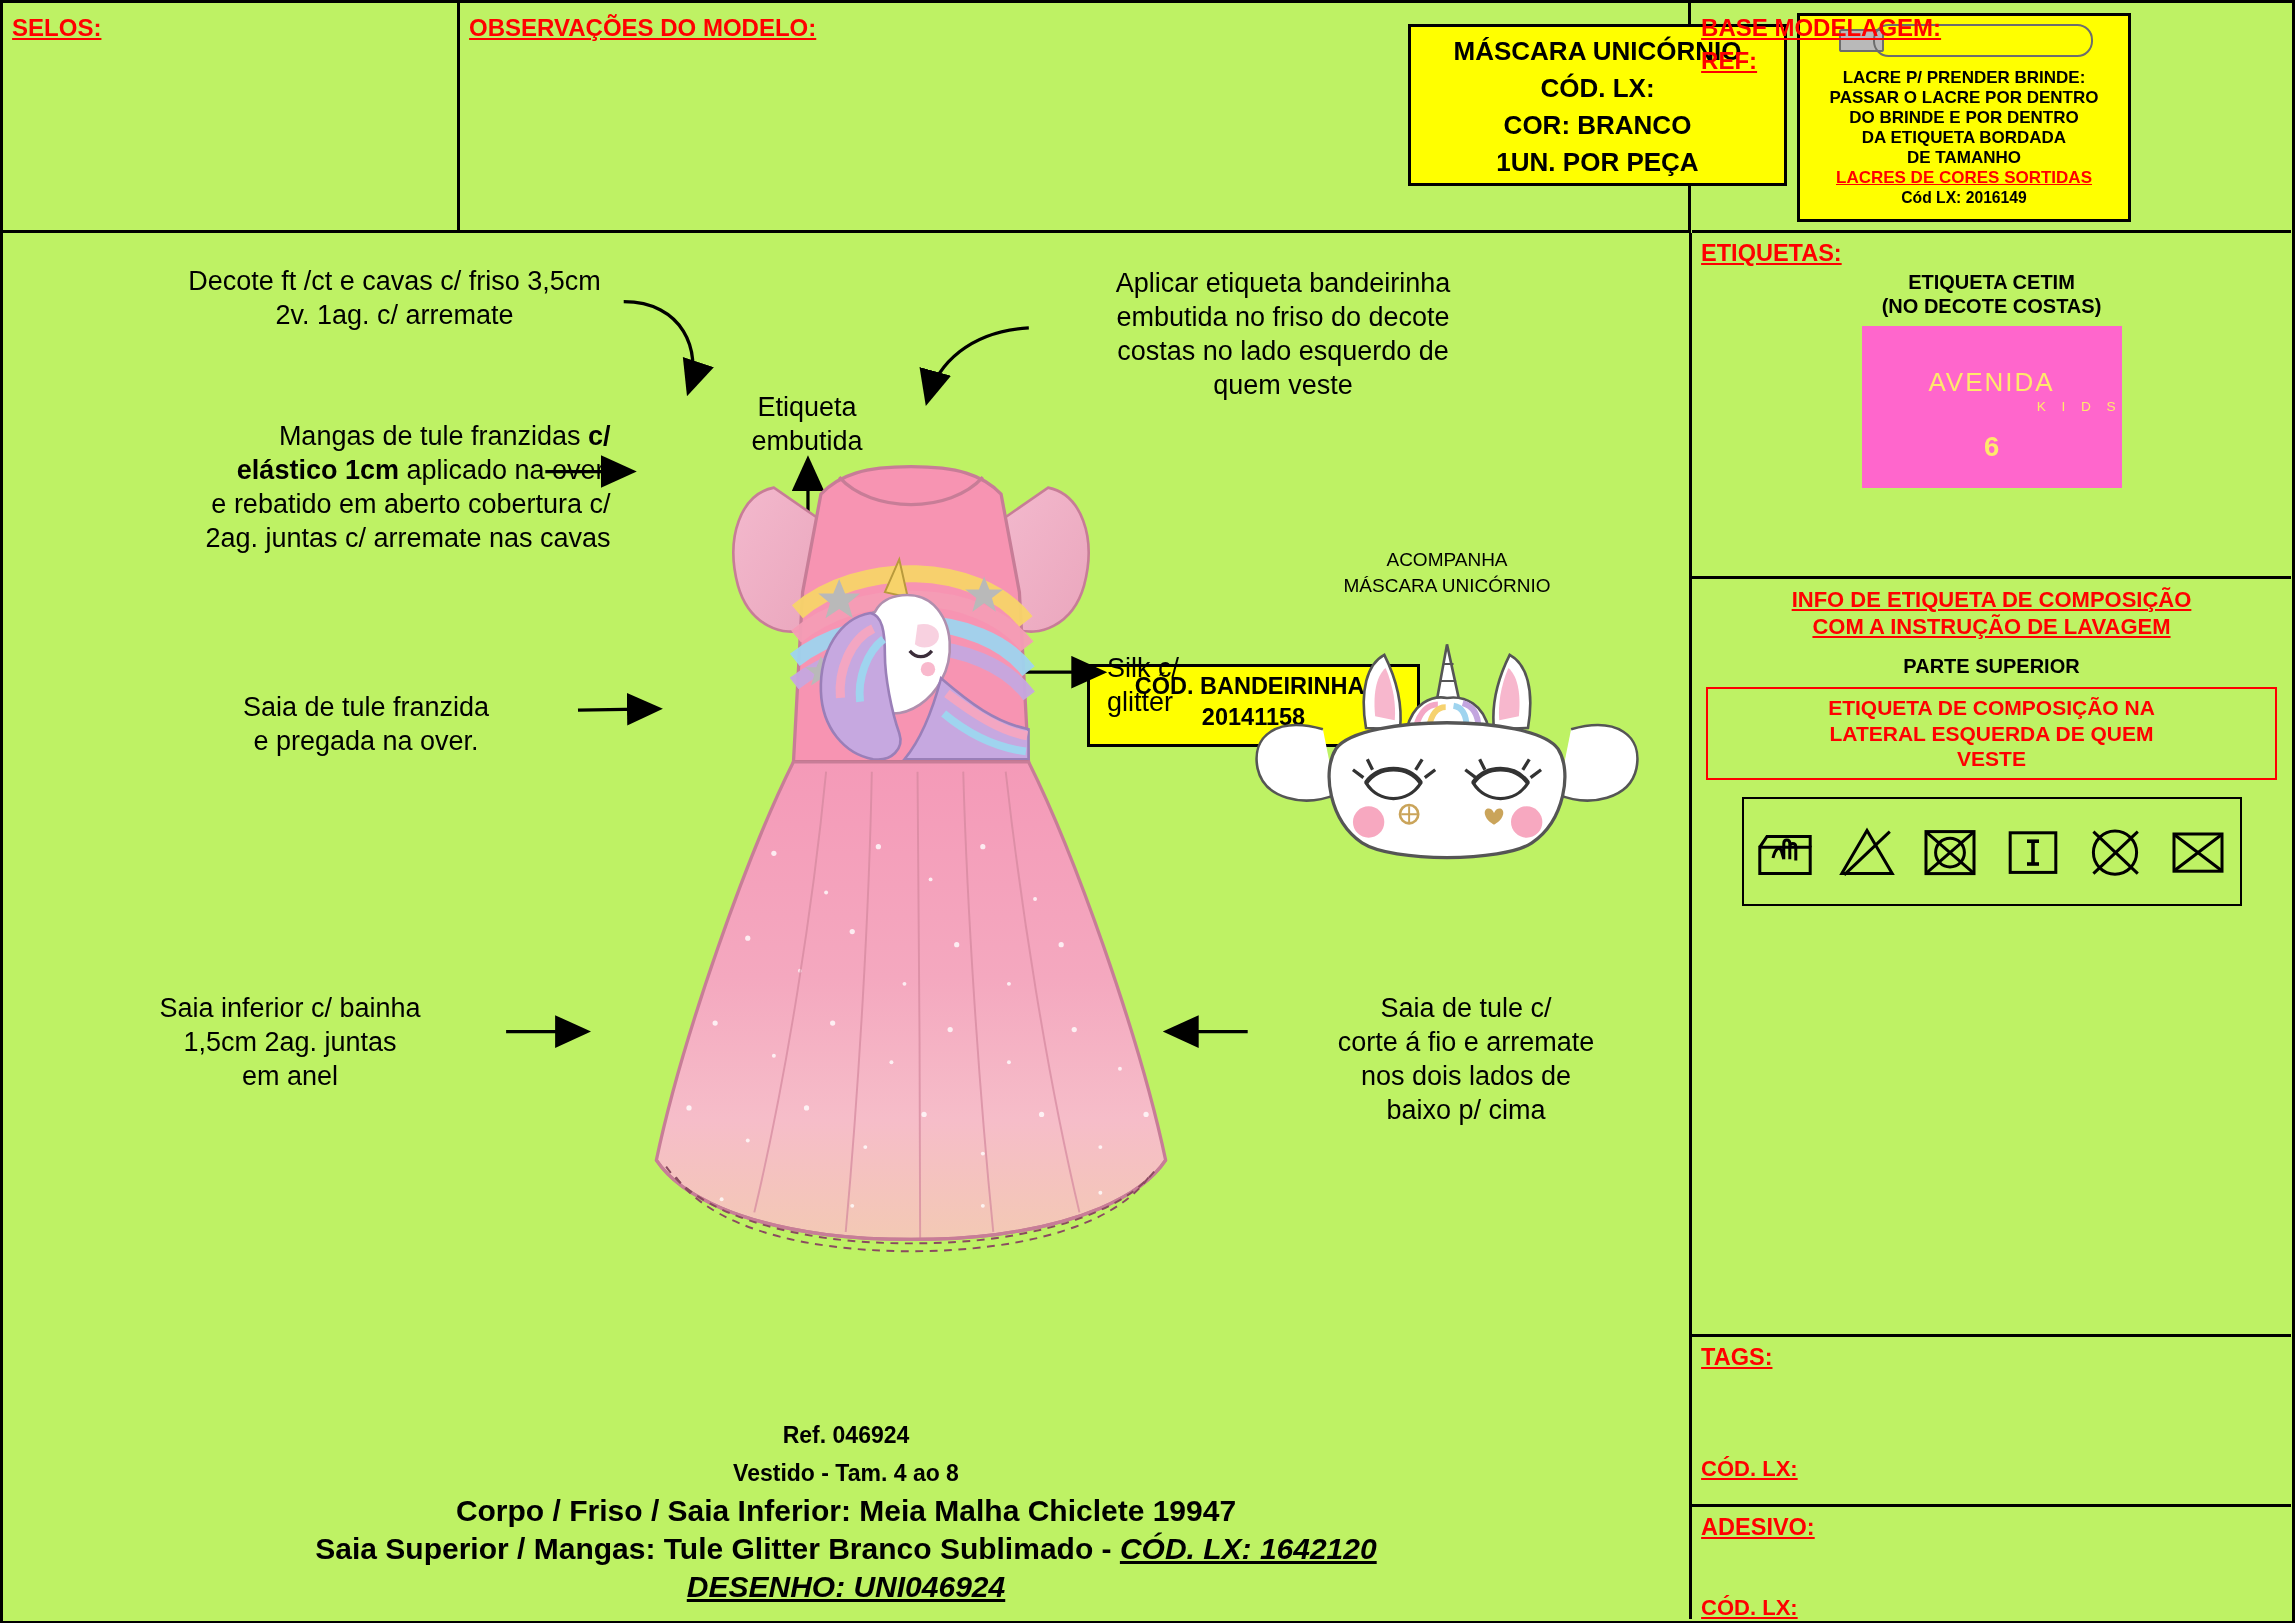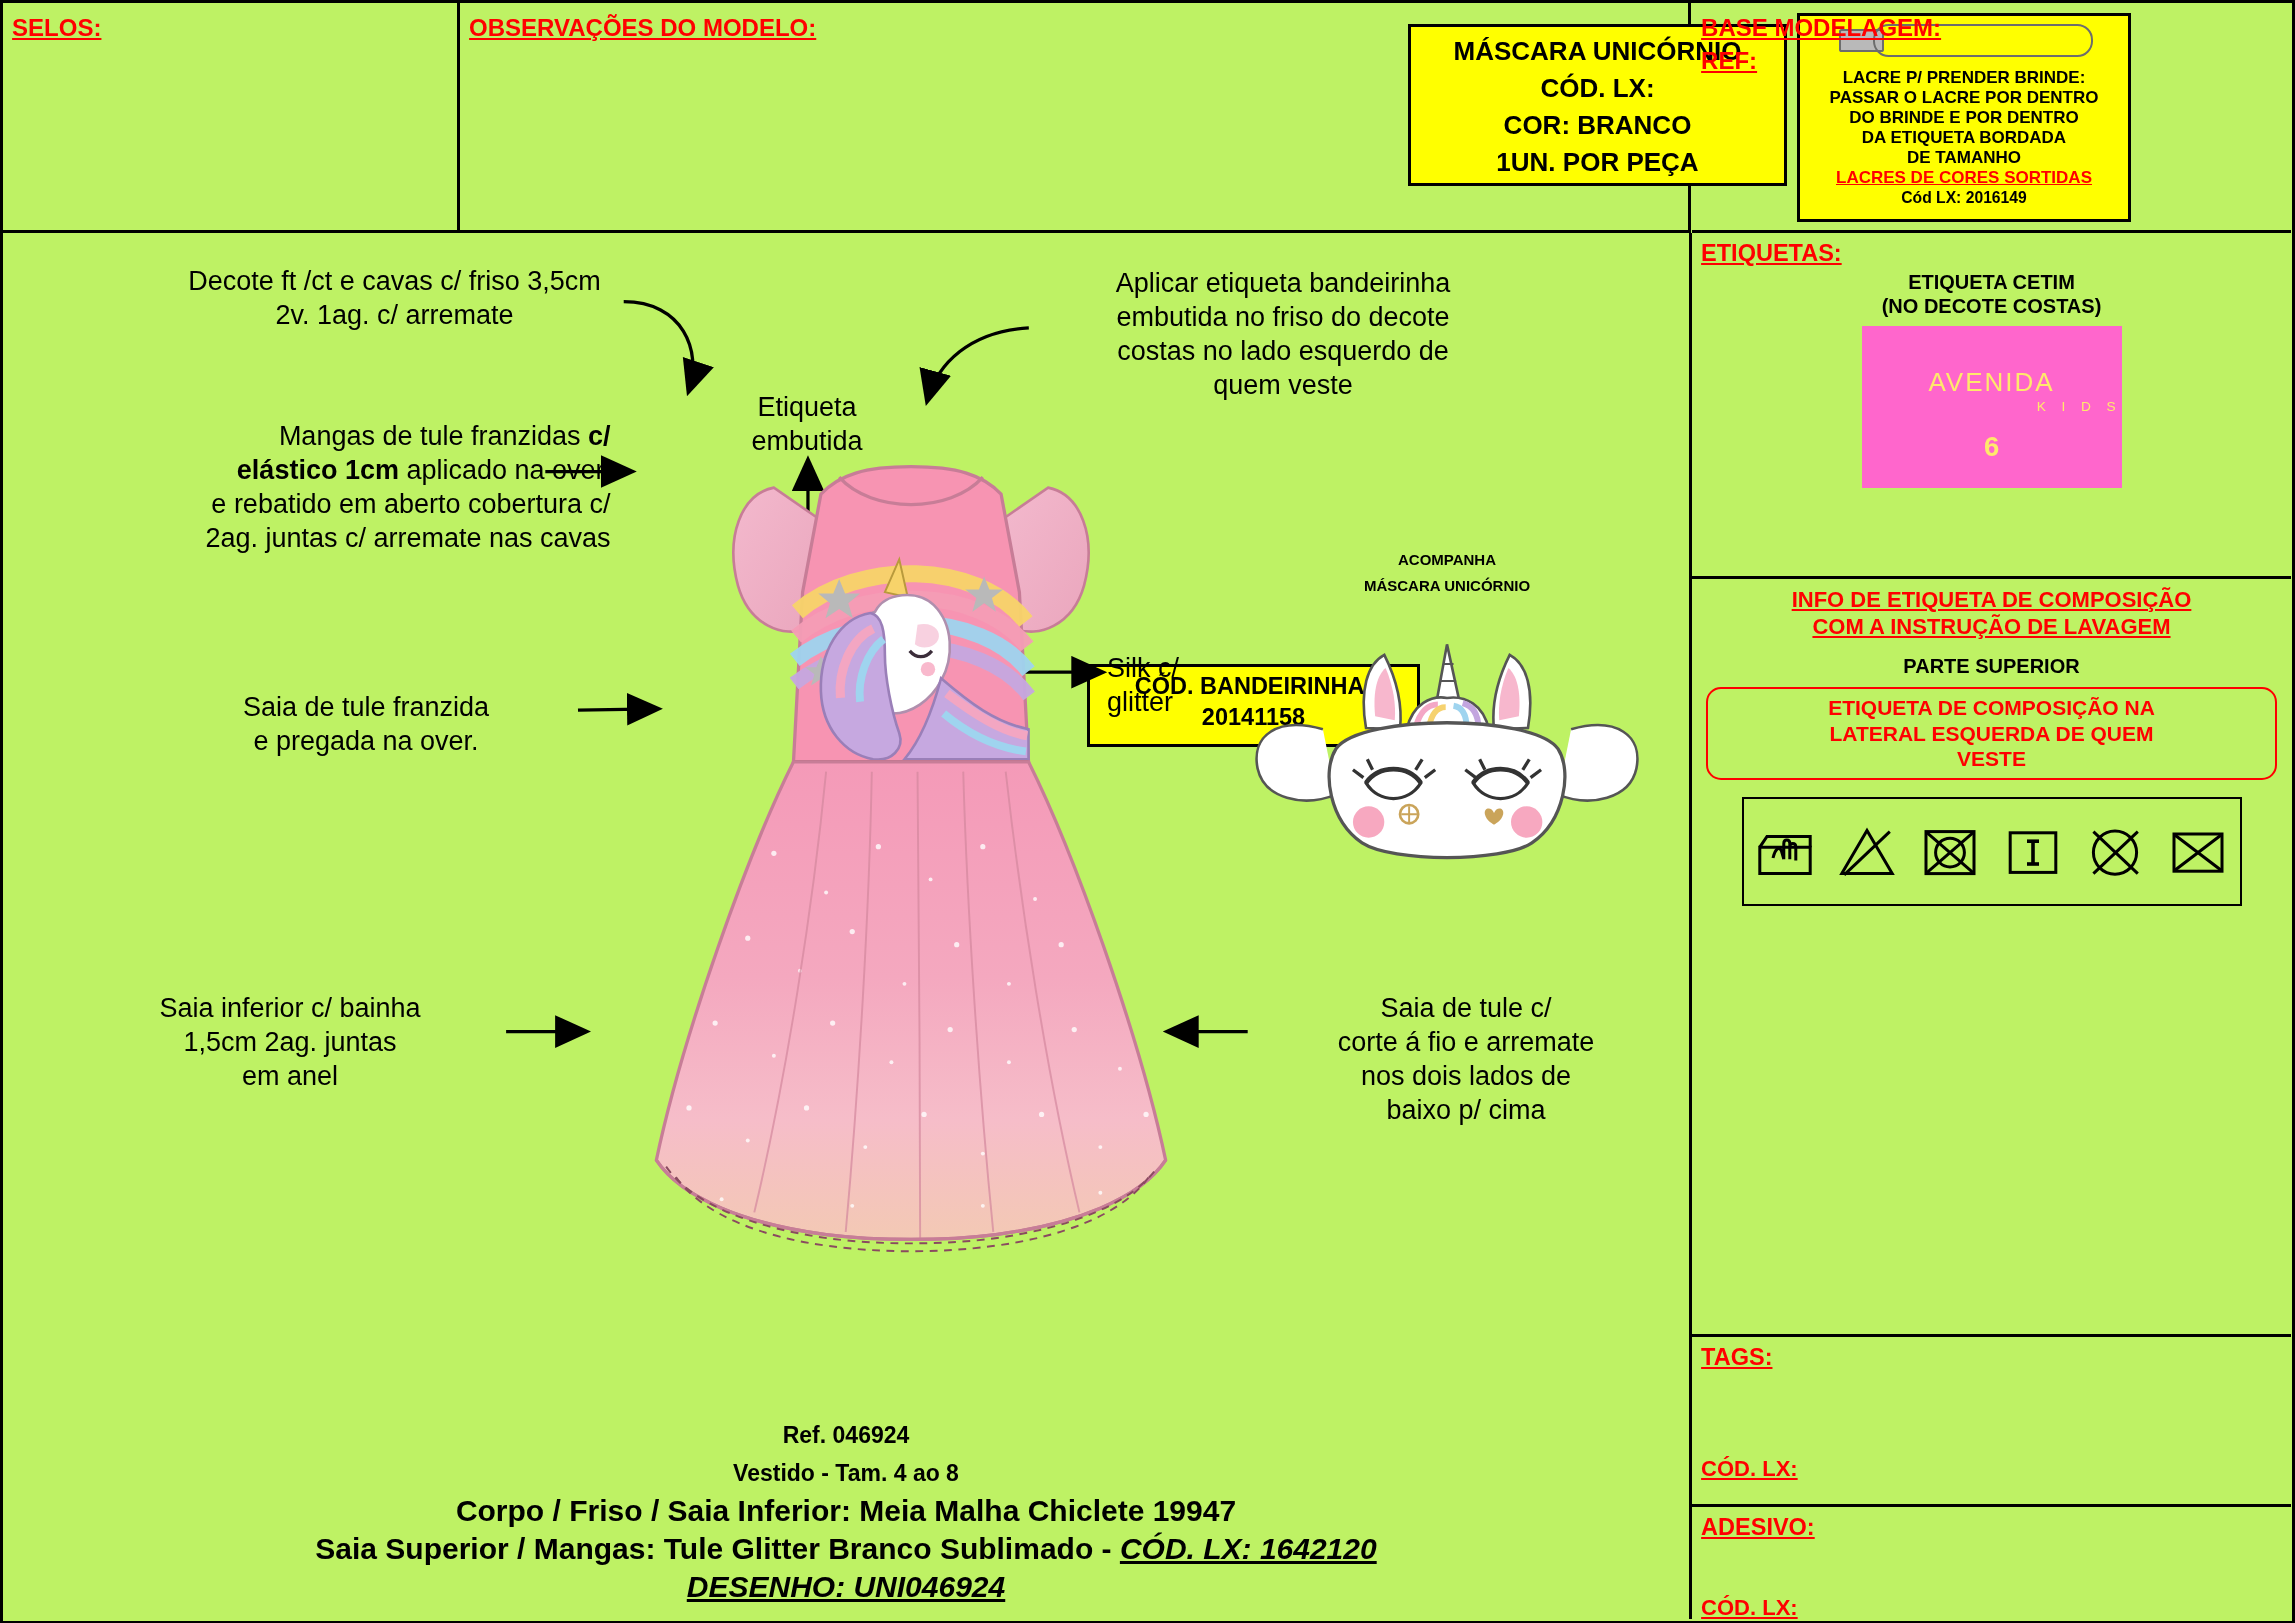--- a/index.html
+++ b/index.html
@@ -219,21 +219,21 @@
       <div>e rebatido em aberto cobertura c/</div>
       <div>2ag. juntas c/ arremate nas cavas</div>
     </div>
 
     <div class="note" style="left:157px; top:457px; width:412px; white-space:pre-line;">Saia de tule franzida
 e pregada na over.</div>
 
     <div class="note" style="left:1104px; top:418px; width:196px; white-space:pre-line; text-align:left;">Silk c/
 glitter</div>
 
-    <div class="note" style="left:1261px; top:314px; width:366px; white-space:pre-line; font-size:15px; line-height:26px; font-weight:bold;">ACOMPANHA
+    <div class="note" style="left:1261px; top:314px; width:366px; white-space:pre-line; font-size:19px; line-height:26px; font-weight:normal;">ACOMPANHA
 MÁSCARA UNICÓRNIO</div>
 
     <div class="note" style="left:78px; top:758px; width:418px; white-space:pre-line;">Saia inferior c/ bainha
 1,5cm 2ag. juntas
 em anel</div>
 
     <div class="note" style="left:1254px; top:758px; width:418px; white-space:pre-line;">Saia de tule c/
 corte á fio e arremate
 nos dois lados de
 baixo p/ cima</div>
@@ -447,21 +447,21 @@
         <div class="brand">AVENIDA</div>
         <div class="kids">K I D S</div>
         <div class="size">6</div>
       </div>
     </div>
 
     <div class="rcell" id="r-info">
       <div class="info-head" style="white-space:pre-line;">INFO DE ETIQUETA DE COMPOSIÇÃO
 COM A INSTRUÇÃO DE LAVAGEM</div>
       <div class="parte-sup">PARTE SUPERIOR</div>
-      <div id="comp-box" style="white-space:pre-line;border-radius:15px;">ETIQUETA DE COMPOSIÇÃO NA
+      <div id="comp-box" style="white-space:pre-line;">ETIQUETA DE COMPOSIÇÃO NA
 LATERAL ESQUERDA DE QUEM
 VESTE</div>
 
       <div id="care-box">
 
         <svg class="care-ico" viewBox="0 0 100 100">
           <path d="M8,42 L92,42 L92,86 L8,86 Z" fill="none" stroke="#000" stroke-width="5"></path>
           <path d="M8,42 L20,24 L92,24 L92,42" fill="none" stroke="#000" stroke-width="5"></path>
           <path d="M30,60 C34,44 40,40 44,48 L48,62 M48,62 L48,36 C48,28 58,28 58,36 L58,62
                    M58,62 L58,42 C58,34 68,34 68,42 L68,64" fill="none" stroke="#000" stroke-width="5"></path>

